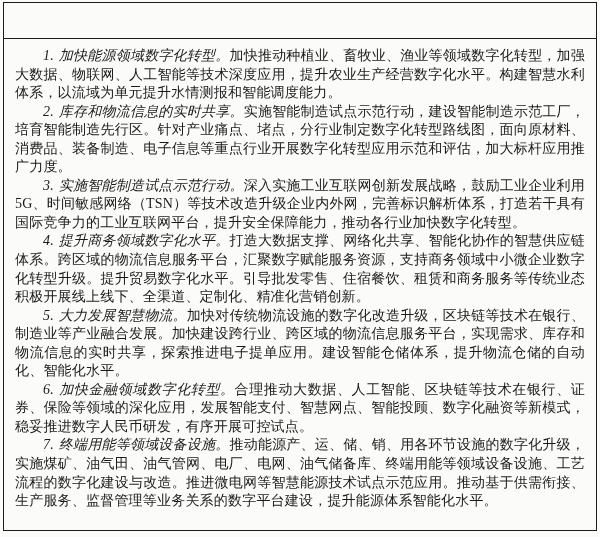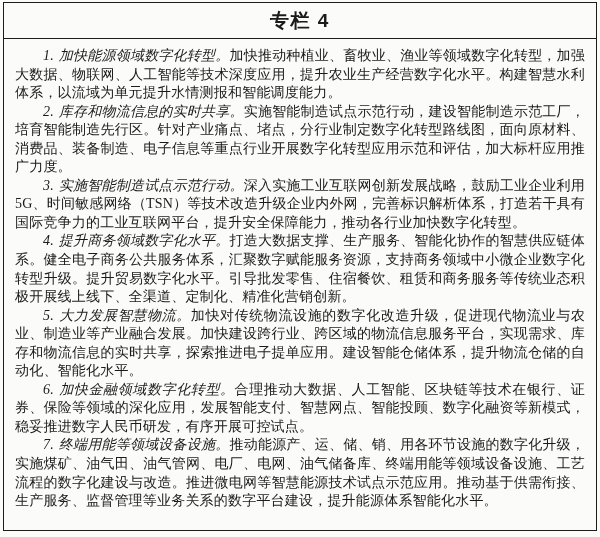--- a/index.html
+++ b/index.html
@@ -57,24 +57,23 @@
   .para .num{
     font-style:italic;
     margin-right:0.35em;
   }
 </style>
 </head>
 <body>
 
 <div class="box">
   <div class="box-title">
-    <span>专栏 4</span>
   </div>
   <div class="box-body">
     <p class="para"><span class="num">1.</span><span class="lead">加快能源领域数字化转型。</span><span class="text">加快推动种植业、畜牧业、渔业等领域数字化转型，加强大数据、物联网、人工智能等技术深度应用，提升农业生产经营数字化水平。构建智慧水利体系，以流域为单元提升水情测报和智能调度能力。</span></p>
     <p class="para"><span class="num">2.</span><span class="lead">库存和物流信息的实时共享。</span><span class="text">实施智能制造试点示范行动，建设智能制造示范工厂，培育智能制造先行区。针对产业痛点、堵点，分行业制定数字化转型路线图，面向原材料、消费品、装备制造、电子信息等重点行业开展数字化转型应用示范和评估，加大标杆应用推广力度。</span></p>
     <p class="para"><span class="num">3.</span><span class="lead">实施智能制造试点示范行动。</span><span class="text">深入实施工业互联网创新发展战略，鼓励工业企业利用 5G、时间敏感网络（TSN）等技术改造升级企业内外网，完善标识解析体系，打造若干具有国际竞争力的工业互联网平台，提升安全保障能力，推动各行业加快数字化转型。</span></p>
-    <p class="para"><span class="num">4.</span><span class="lead">提升商务领域数字化水平。</span><span class="text">打造大数据支撑、生产服务、智能化协作的智慧供应链体系。健全电子商务公共服务体系，汇聚数字赋能服务资源，支持商务领域中小微企业数字化转型升级。提升贸易数字化水平。引导批发零售、住宿餐饮、租赁和商务服务等传统业态积极开展线上线下、全渠道、定制化、精准化营销创新。</span></p>
-    <p class="para"><span class="num">5.</span><span class="lead">大力发展智慧物流。</span><span class="text">加快对传统物流设施的数字化改造升级，促进现代物流业与农业、制造业等产业融合发展。加快建设跨行业、跨区域的物流信息服务平台，实现需求、库存和物流信息的实时共享，探索推进电子提单应用。建设智能仓储体系，提升物流仓储的自动化、智能化水平。</span></p>
+    <p class="para"><span class="num">4.</span><span class="lead">提升商务领域数字化水平。</span><span class="text">打造大数据支撑、网络化共享、智能化协作的智慧供应链体系。跨区域的物流信息服务平台，汇聚数字赋能服务资源，支持商务领域中小微企业数字化转型升级。提升贸易数字化水平。引导批发零售、住宿餐饮、租赁和商务服务等传统业态积极开展线上线下、全渠道、定制化、精准化营销创新。</span></p>
+    <p class="para"><span class="num">5.</span><span class="lead">大力发展智慧物流。</span><span class="text">加快对传统物流设施的数字化改造升级，区块链等技术在银行、制造业等产业融合发展。加快建设跨行业、跨区域的物流信息服务平台，实现需求、库存和物流信息的实时共享，探索推进电子提单应用。建设智能仓储体系，提升物流仓储的自动化、智能化水平。</span></p>
     <p class="para"><span class="num">6.</span><span class="lead">加快金融领域数字化转型。</span><span class="text">合理推动大数据、人工智能、区块链等技术在银行、证券、保险等领域的深化应用，发展智能支付、智慧网点、智能投顾、数字化融资等新模式，稳妥推进数字人民币研发，有序开展可控试点。</span></p>
     <p class="para"><span class="num">7.</span><span class="lead">终端用能等领域设备设施。</span><span class="text">推动能源产、运、储、销、用各环节设施的数字化升级，实施煤矿、油气田、油气管网、电厂、电网、油气储备库、终端用能等领域设备设施、工艺流程的数字化建设与改造。推进微电网等智慧能源技术试点示范应用。推动基于供需衔接、生产服务、监督管理等业务关系的数字平台建设，提升能源体系智能化水平。</span></p>
   </div>
 </div>
 
 </body></html>

